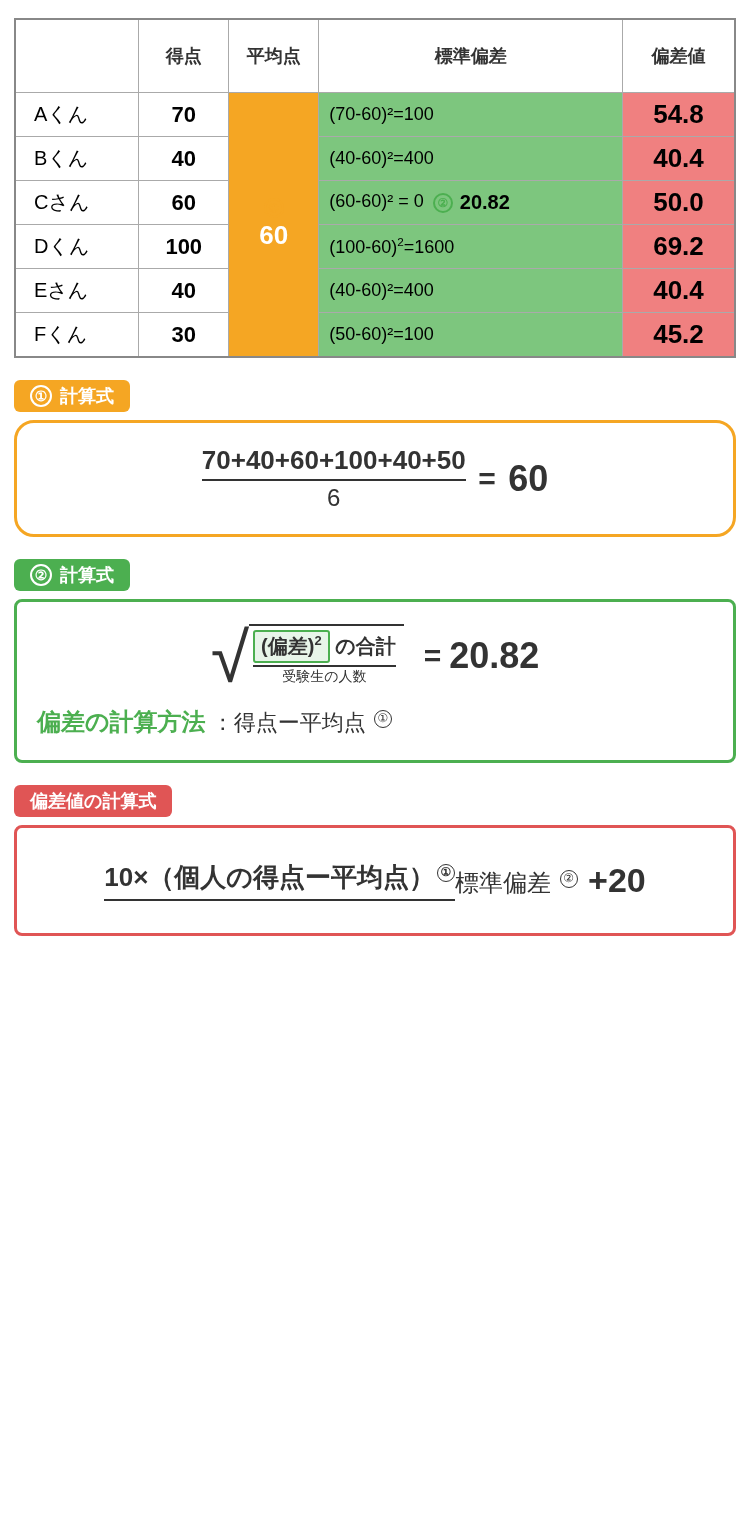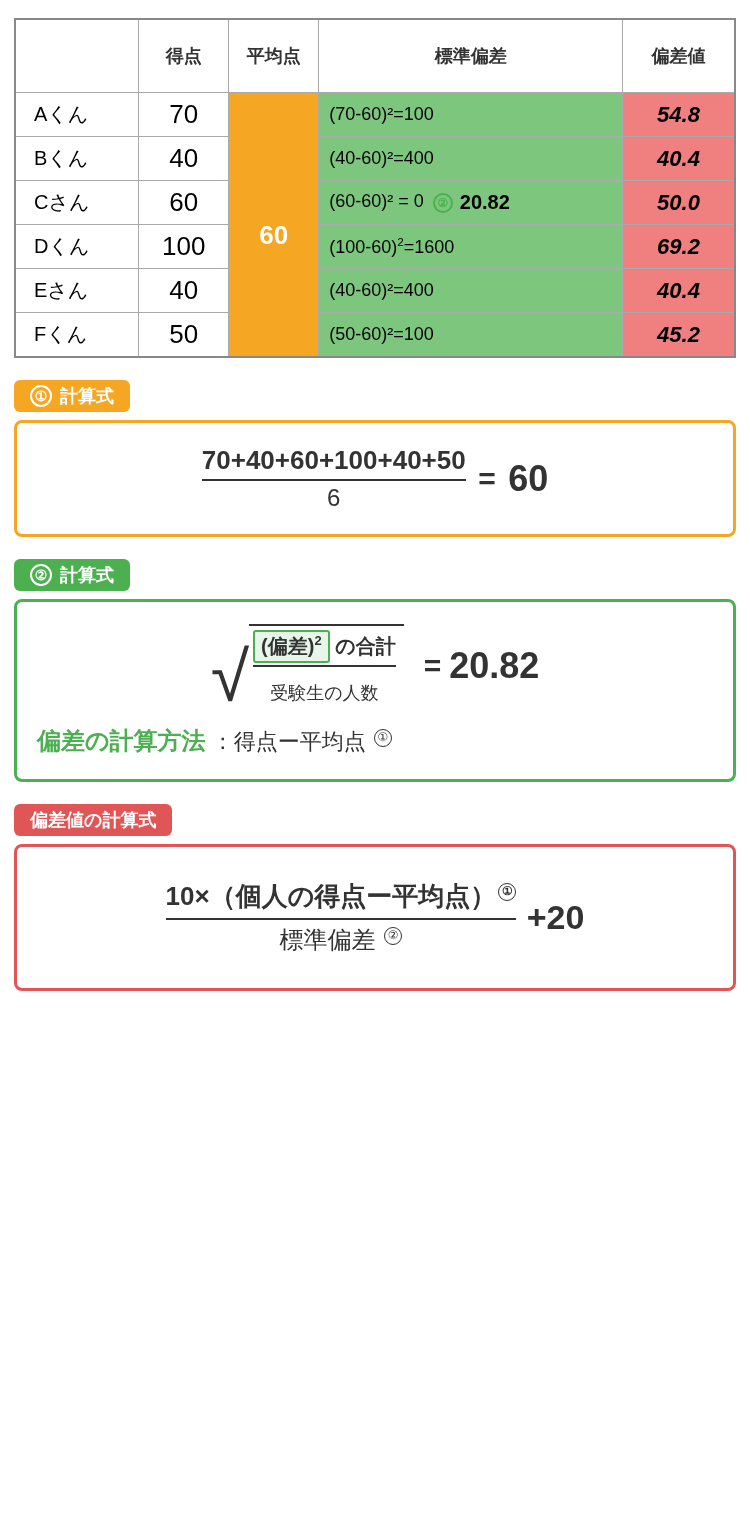--- a/index.html
+++ b/index.html
@@ -35,23 +35,23 @@
     .col-score { width: 80px; }
     .col-avg { width: 80px; }
     .col-std { width: 270px; }
     .col-dev { width: 100px; }
 
     .bg-orange { background-color: #F5A623; }
     .bg-green { background-color: #7DC67E; }
     .bg-red { background-color: #F08080; }
 
     td.name-cell { text-align: left; padding-left: 18px; }
-    td.score-cell { font-size: 26px; font-weight: normal; }
+    td.score-cell { font-size: 22px; font-weight: bold; }
     td.std-formula { text-align: left; padding-left: 10px; font-size: 18px; }
-    td.dev-cell { font-size: 22px; font-weight: bold; font-style: italic; }
+    td.dev-cell { font-size: 26px; font-weight: bold; }
 
     
     .avg-container {
       display: flex;
       flex-direction: column;
       align-items: center;
       justify-content: center;
     }
     .avg-circle {
       font-size: 12px;
@@ -130,21 +130,21 @@
       margin-bottom: 8px;
     }
     .section-header-red .section-title {
       font-size: 18px;
       font-weight: bold;
       color: #fff;
     }
 
     .formula-box-orange {
       border: 3px solid #F5A623;
-      border-radius: 8px;
+      border-radius: 20px;
       padding: 22px 20px;
       margin-bottom: 22px;
       text-align: center;
     }
     .formula-box-green {
       border: 3px solid #4CAF50;
       border-radius: 8px;
       padding: 22px 20px;
       margin-bottom: 22px;
       text-align: center;
@@ -212,22 +212,22 @@
       align-items: center;
     }
     .sqrt-fraction .numerator {
       border-bottom: 2px solid #333;
       padding-bottom: 2px;
       font-size: 20px;
       font-weight: bold;
       color: #333;
     }
     .sqrt-fraction .denominator {
-      padding-top: 14px;
-      font-size: 18px;
+      padding-top: 1px;
+      font-size: 14px;
       color: #333;
     }
     .sqrt-fraction {
       display: inline-flex;
       flex-direction: column;
       align-items: center;
     }
 
     .green-underline-box {
       display: inline-block;
@@ -264,21 +264,21 @@
       color: #333;
       position: relative;
     }
     .dev-fraction .denominator {
       padding-top: 4px;
       font-size: 24px;
       color: #333;
     }
     .dev-fraction {
       display: inline-flex;
-      flex-direction: column;
+      flex-direction: row;
       align-items: center;
       vertical-align: middle;
     }
     .plus50 {
       font-size: 34px;
       font-weight: bold;
       color: #333;
       vertical-align: middle;
       margin-left: 6px;
     }
@@ -358,21 +358,21 @@
 
     <tr style="border-top: 1px dashed #aaa;">
       <td class="name-cell">Eさん</td>
       <td class="score-cell">40</td>
       <td class="std-formula bg-green">(40-60)²=400</td>
       <td class="dev-cell bg-red">40.4</td>
     </tr>
 
     <tr style="border-top: 1px dashed #aaa;">
       <td class="name-cell">Fくん</td>
-      <td class="score-cell">50</td>
+      <td class="score-cell">30</td>
       <td class="std-formula bg-green">(50-60)²=100</td>
       <td class="dev-cell bg-red">45.2</td>
     </tr>
   </tbody>
 </table>
 
 <div>
   <div class="section-header-orange">
     <div class="circle-num">①</div>
     <span class="section-title">計算式</span>

